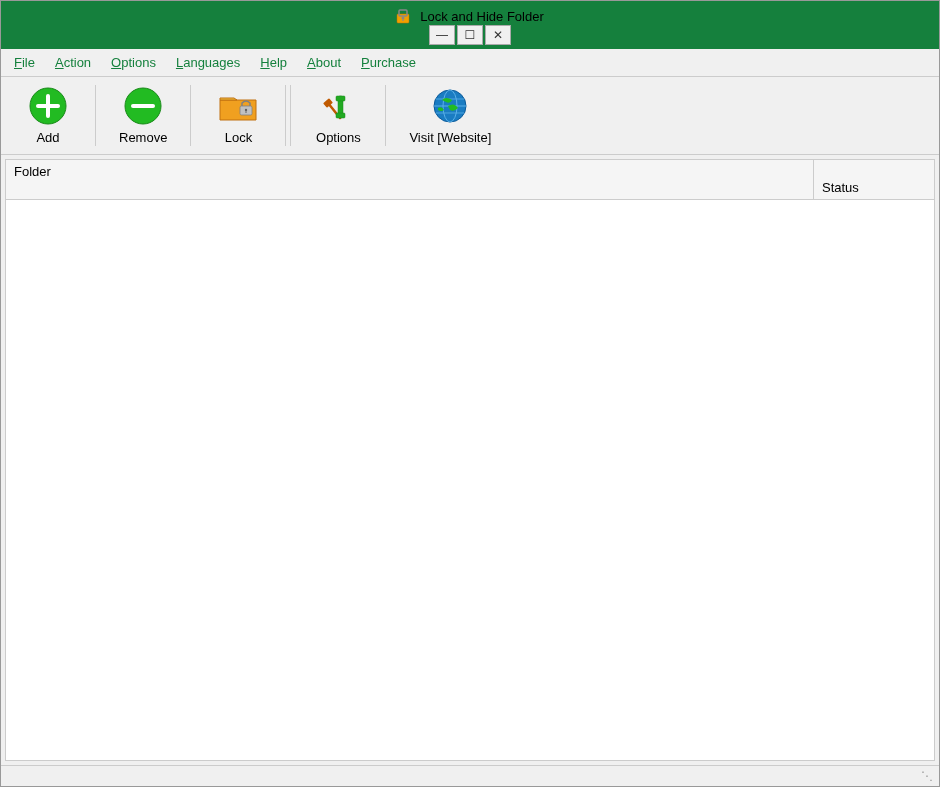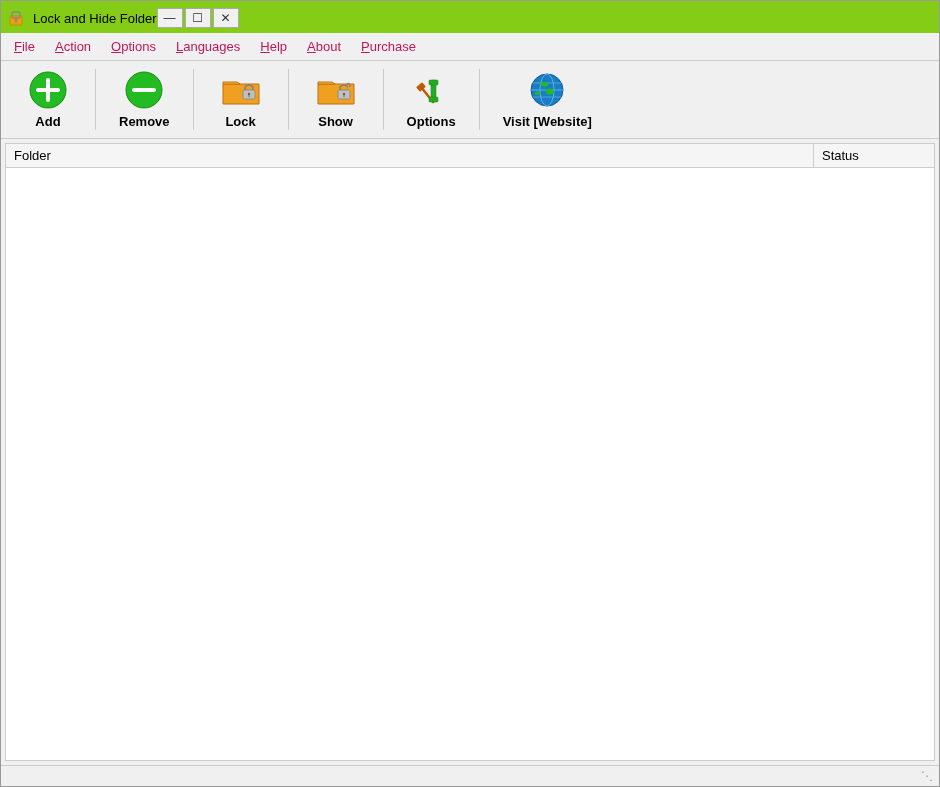--- a/index.html
+++ b/index.html
@@ -17,26 +17,27 @@
       width: 940px;
       height: 787px;
       background: #f0f0f0;
       border: 1px solid #999;
       display: flex;
       flex-direction: column;
     }
 
     
     .title-bar {
-      background: #84cc16;
-      display: flex;
-      align-items: center;
-      justify-content: flex-start;
+      background: #15803d;
+      display: flex;
+      align-items: center;
+      justify-content: center;
       padding: 6px 8px 4px 8px;
       min-height: 32px;
+      flex-direction: column;
     }
 
     .title-bar-left {
       display: flex;
       align-items: center;
       gap: 6px;
     }
 
     .title-icon {
       width: 18px;
@@ -73,21 +74,21 @@
       align-items: center;
       padding: 2px 4px;
       border-bottom: 1px solid #ccc;
       gap: 2px;
     }
 
     .menu-item {
       padding: 3px 8px;
       cursor: pointer;
       font-size: 13px;
-      color: #be185d;
+      color: #15803d;
       border: 1px solid transparent;
     }
 
     .menu-item .underline {
       text-decoration: underline;
       text-underline-offset: 1px;
     }
 
     
     .toolbar {
@@ -113,21 +114,21 @@
     }
 
     .toolbar-divider {
       width: 1px;
       background: #ccc;
       margin: 4px 2px;
     }
 
     .toolbar-btn-label {
       font-size: 13px;
-      font-weight: bold;
+      font-weight: normal;
       color: #000;
     }
 
     
     .content-area {
       flex: 1;
       background: #0c4a6e;
       border: 1px solid #ccc;
       margin: 4px;
       display: flex;
@@ -146,20 +147,21 @@
       flex: 1;
       padding: 4px 8px;
       font-weight: normal;
       border-right: 1px solid #ccc;
     }
 
     .list-header-status {
       width: 120px;
       padding: 4px 8px;
       font-weight: normal;
+      margin-top: 16px;
     }
 
     .list-body {
       flex: 1;
       background: #fff;
     }
 
     
     .status-bar {
       background: #f0f0f0;
@@ -264,35 +266,20 @@
         <rect x="24" y="20" width="12" height="9" rx="1.5" fill="#c0c0c0" stroke="#808080" stroke-width="0.8"></rect>
         <path d="M26,20 L26,17 Q30,13 34,17 L34,20" fill="none" stroke="#808080" stroke-width="1.5"></path>
         <circle cx="30" cy="24" r="1.2" fill="#606060"></circle>
         <line x1="30" y1="25.2" x2="30" y2="27" stroke="#606060" stroke-width="1"></line>
       </svg>
       <span class="toolbar-btn-label">Lock</span>
     </div>
 
     <div class="toolbar-divider"></div>
 
-    <div class="toolbar-btn">
-      <svg width="44" height="40" viewBox="0 0 44 40">
-
-        <path d="M4,14 L4,34 L40,34 L40,14 Z" fill="#f0a020" stroke="#c07010" stroke-width="1"></path>
-        <path d="M4,14 L4,12 L18,12 L21,14 Z" fill="#f0c040" stroke="#c07010" stroke-width="1"></path>
-
-        <rect x="24" y="20" width="12" height="9" rx="1.5" fill="#c0c0c0" stroke="#808080" stroke-width="0.8"></rect>
-        <path d="M26,20 L26,17 Q30,13 34,17 L34,17" fill="none" stroke="#808080" stroke-width="1.5"></path>
-        <circle cx="30" cy="24" r="1.2" fill="#606060"></circle>
-        <line x1="30" y1="25.2" x2="30" y2="27" stroke="#606060" stroke-width="1"></line>
-
-        <path d="M33,14 Q36,12 36,17" fill="none" stroke="#808080" stroke-width="1.2"></path>
-      </svg>
-      <span class="toolbar-btn-label">Show</span>
-    </div>
 
     <div class="toolbar-divider"></div>
 
     <div class="toolbar-btn">
       <svg width="44" height="40" viewBox="0 0 44 40">
 
         <rect x="8" y="14" width="8" height="6" rx="1" fill="#c05a00" transform="rotate(-40 12 17)"></rect>
         <line x1="12" y1="17" x2="24" y2="32" stroke="#c05a00" stroke-width="2.5" stroke-linecap="round"></line>
 
         <rect x="22" y="10" width="5" height="22" rx="2" fill="#22aa22" stroke="#188818" stroke-width="0.5"></rect>

